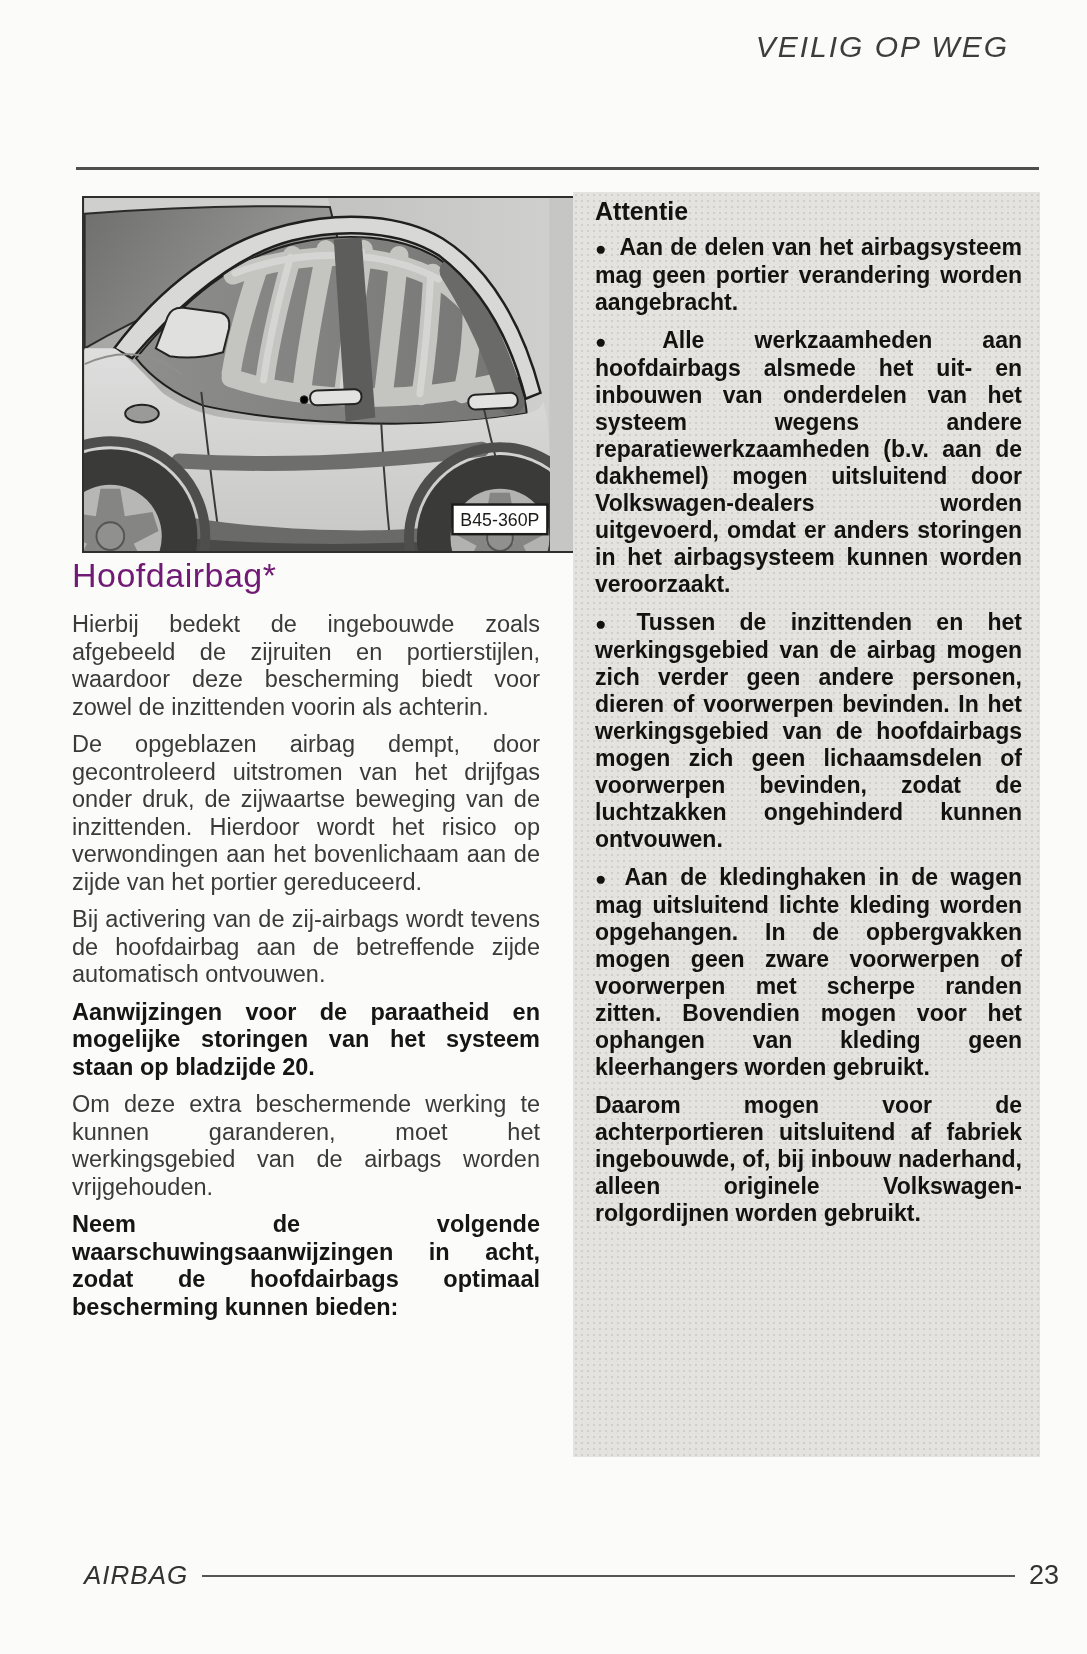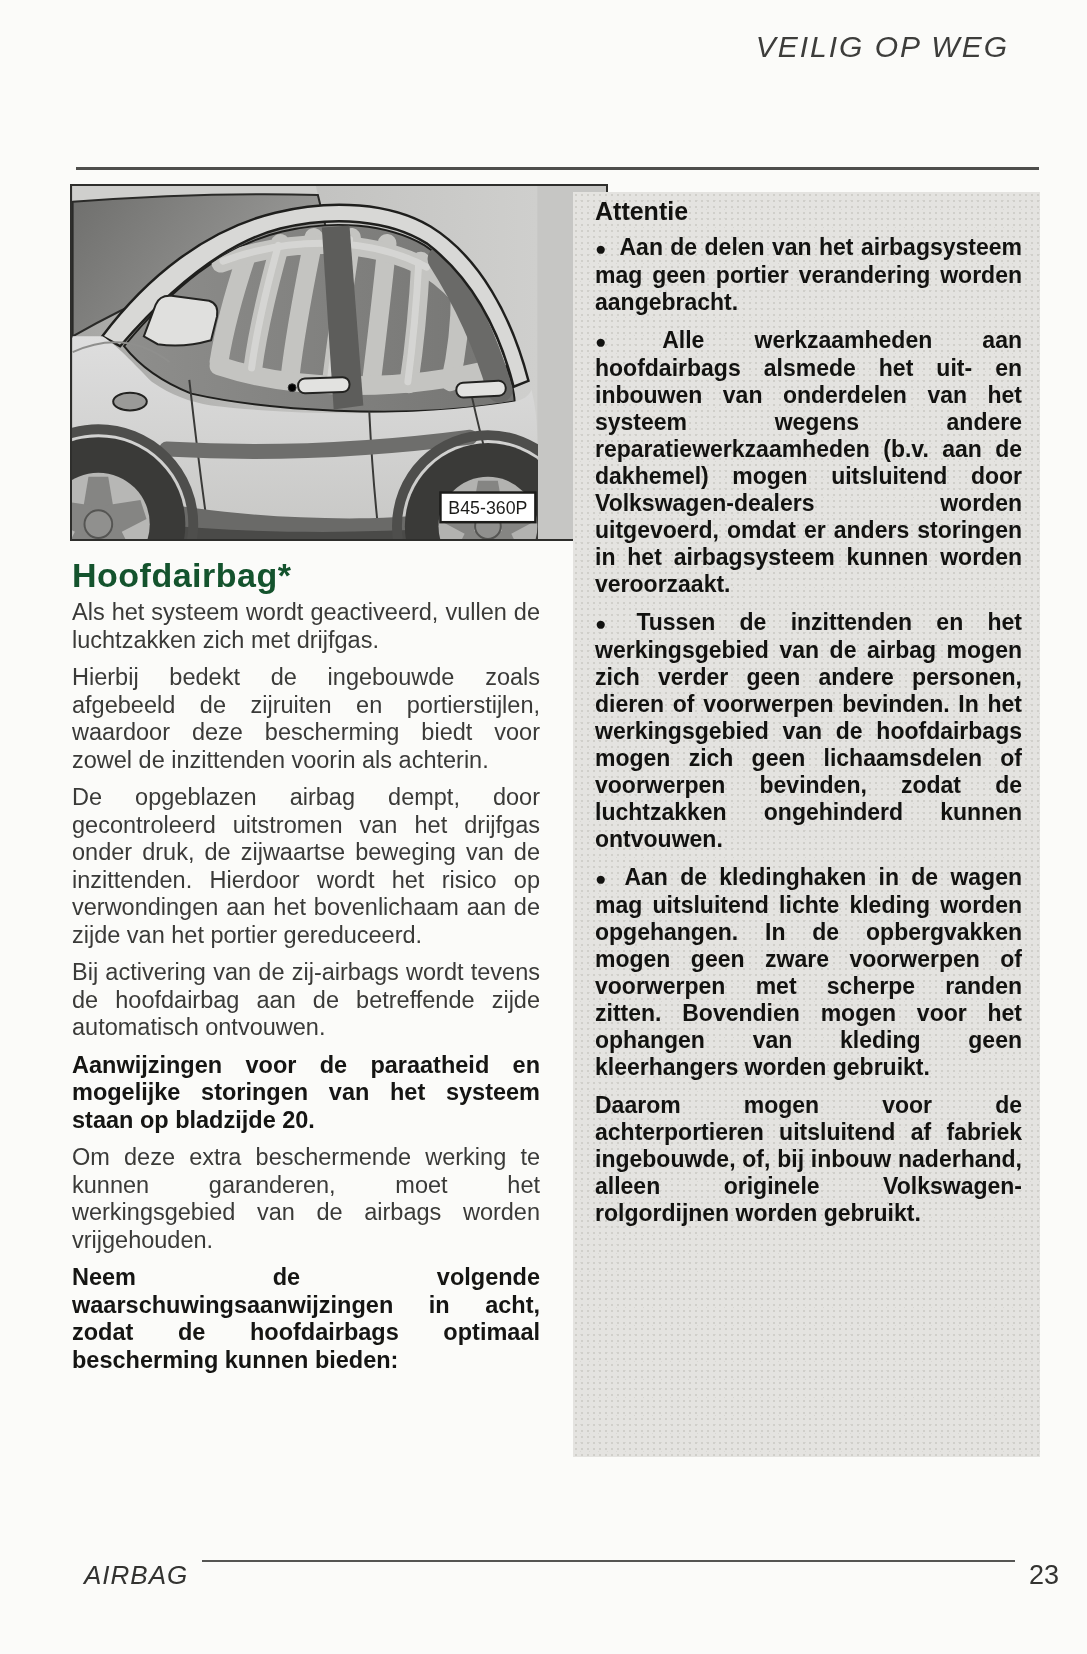--- a/index.html
+++ b/index.html
@@ -13,28 +13,28 @@
     position:absolute; top:30px; right:78px;
     font-style:italic; font-size:30px; letter-spacing:2px; color:#3d3d3b;text-align:right;
   }
   .top-rule {
     position:absolute; left:76px; top:167px; width:963px; height:3px;
     background:#4e4e4c;
   }
   
   .car-figure {
     position:absolute; left:70px; top:184px; width:538px; height:357px;
-    margin:0; border:2px solid #2e2e2c; box-sizing:border-box; background:#c6c6c4;
+    margin:12px; border:2px solid #2e2e2c; box-sizing:border-box; background:#c6c6c4;
   }
   .car-figure svg { display:block; }
   
   .left-col { position:absolute; left:72px; top:556px; width:468px; }
   .heading {
-    margin:0 0 4px 0; font-size:34px; font-weight:bold;
-    color:#14532d; letter-spacing:0.5px;
+    margin:0 0 16px 0; font-size:34px; font-weight:normal;
+    color:#701a75; letter-spacing:0.5px;
   }
   .para {
     margin:0 0 10px 0; font-size:23.5px; line-height:27.5px;
     text-align:justify; color:#3a3a38;
   }
   .para.bold { font-weight:bold; color:#151513; }
   
   .attention-box {
     position:absolute; left:573px; top:192px; width:467px; box-sizing:border-box;
     min-height:1265px; padding:5px 18px 26px 22px;
@@ -49,21 +49,21 @@
     font-size:25px; font-weight:bold; color:#121210; margin:0 0 8px 0;
   }
   .box-item {
     margin:0 0 11px 0; font-size:23px; line-height:27px; font-weight:bold;
     text-align:justify; color:#121210;
   }
   .box-item .bullet { margin-right:12px; font-size:19px; }
   
   .footer {
     position:absolute; left:84px; top:1560px; width:975px;
-    display:flex; gap:14px;
+    display:flex; align-items:center; gap:14px;
     font-size:26px; color:#333331;
   }
   .footer-label { font-style:italic; letter-spacing:1px; }
   .footer-rule { flex:1; height:2px; background:#55555 3; background:#555553; }
   .footer-page { font-size:27px; }
 </style>
 </head>
 <body>
 
 <div class="page">
@@ -180,21 +180,20 @@
 
       <g>
         <rect x="372" y="310" width="96" height="30" fill="#ffffff" stroke="#1c1c1a" stroke-width="2.5"></rect>
         <text x="420" y="332" text-anchor="middle" font-family="Liberation Sans, sans-serif" font-size="18" fill="#1c1c1a">B45-360P</text>
       </g>
     </svg>
   </figure>
 
   <section class="left-col">
     <h1 class="heading">Hoofdairbag*</h1>
-    <p class="para">Als het systeem wordt geactiveerd, vullen de luchtzakken zich met drijfgas.</p>
     <p class="para">Hierbij bedekt de ingebouwde zoals afgebeeld de zijruiten en portierstijlen, waardoor deze bescherming biedt voor zowel de inzittenden voorin als achterin.</p>
     <p class="para">De opgeblazen airbag dempt, door gecontroleerd uitstromen van het drijfgas onder druk, de zijwaartse beweging van de inzittenden. Hierdoor wordt het risico op verwondingen aan het bovenlichaam aan de zijde van het portier gereduceerd.</p>
     <p class="para">Bij activering van de zij-airbags wordt tevens de hoofdairbag aan de betreffende zijde automatisch ontvouwen.</p>
     <p class="para bold">Aanwijzingen voor de paraatheid en mogelijke storingen van het systeem staan op bladzijde 20.</p>
     <p class="para">Om deze extra beschermende werking te kunnen garanderen, moet het werkingsgebied van de airbags worden vrijgehouden.</p>
     <p class="para bold">Neem de volgende waarschuwingsaanwijzingen in acht, zodat de hoofdairbags optimaal bescherming kunnen bieden:</p>
   </section>
 
   <aside class="attention-box">
     <div class="box-title">Attentie</div>

